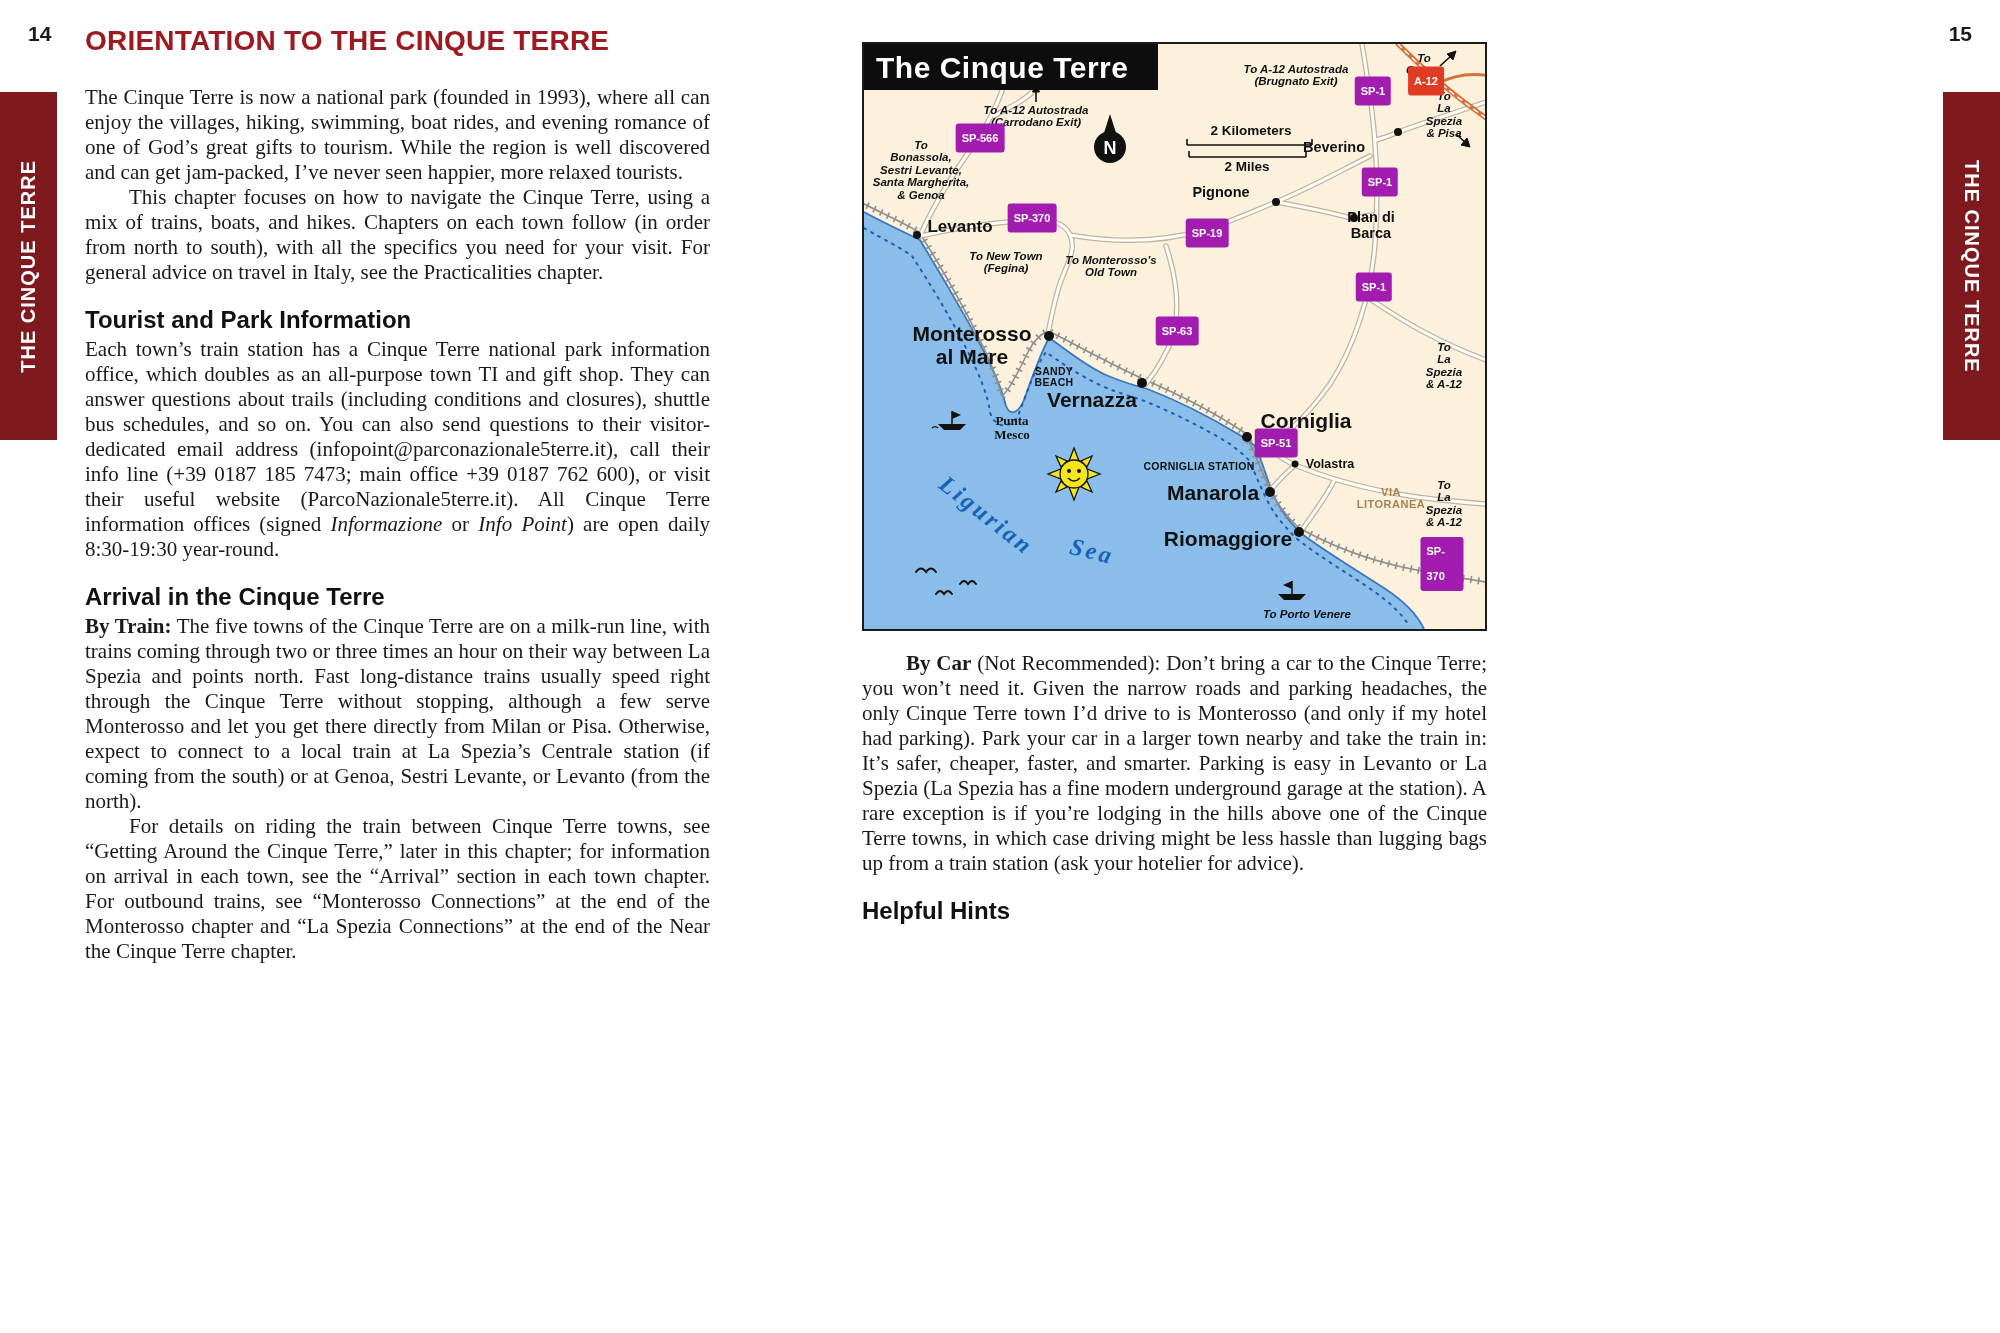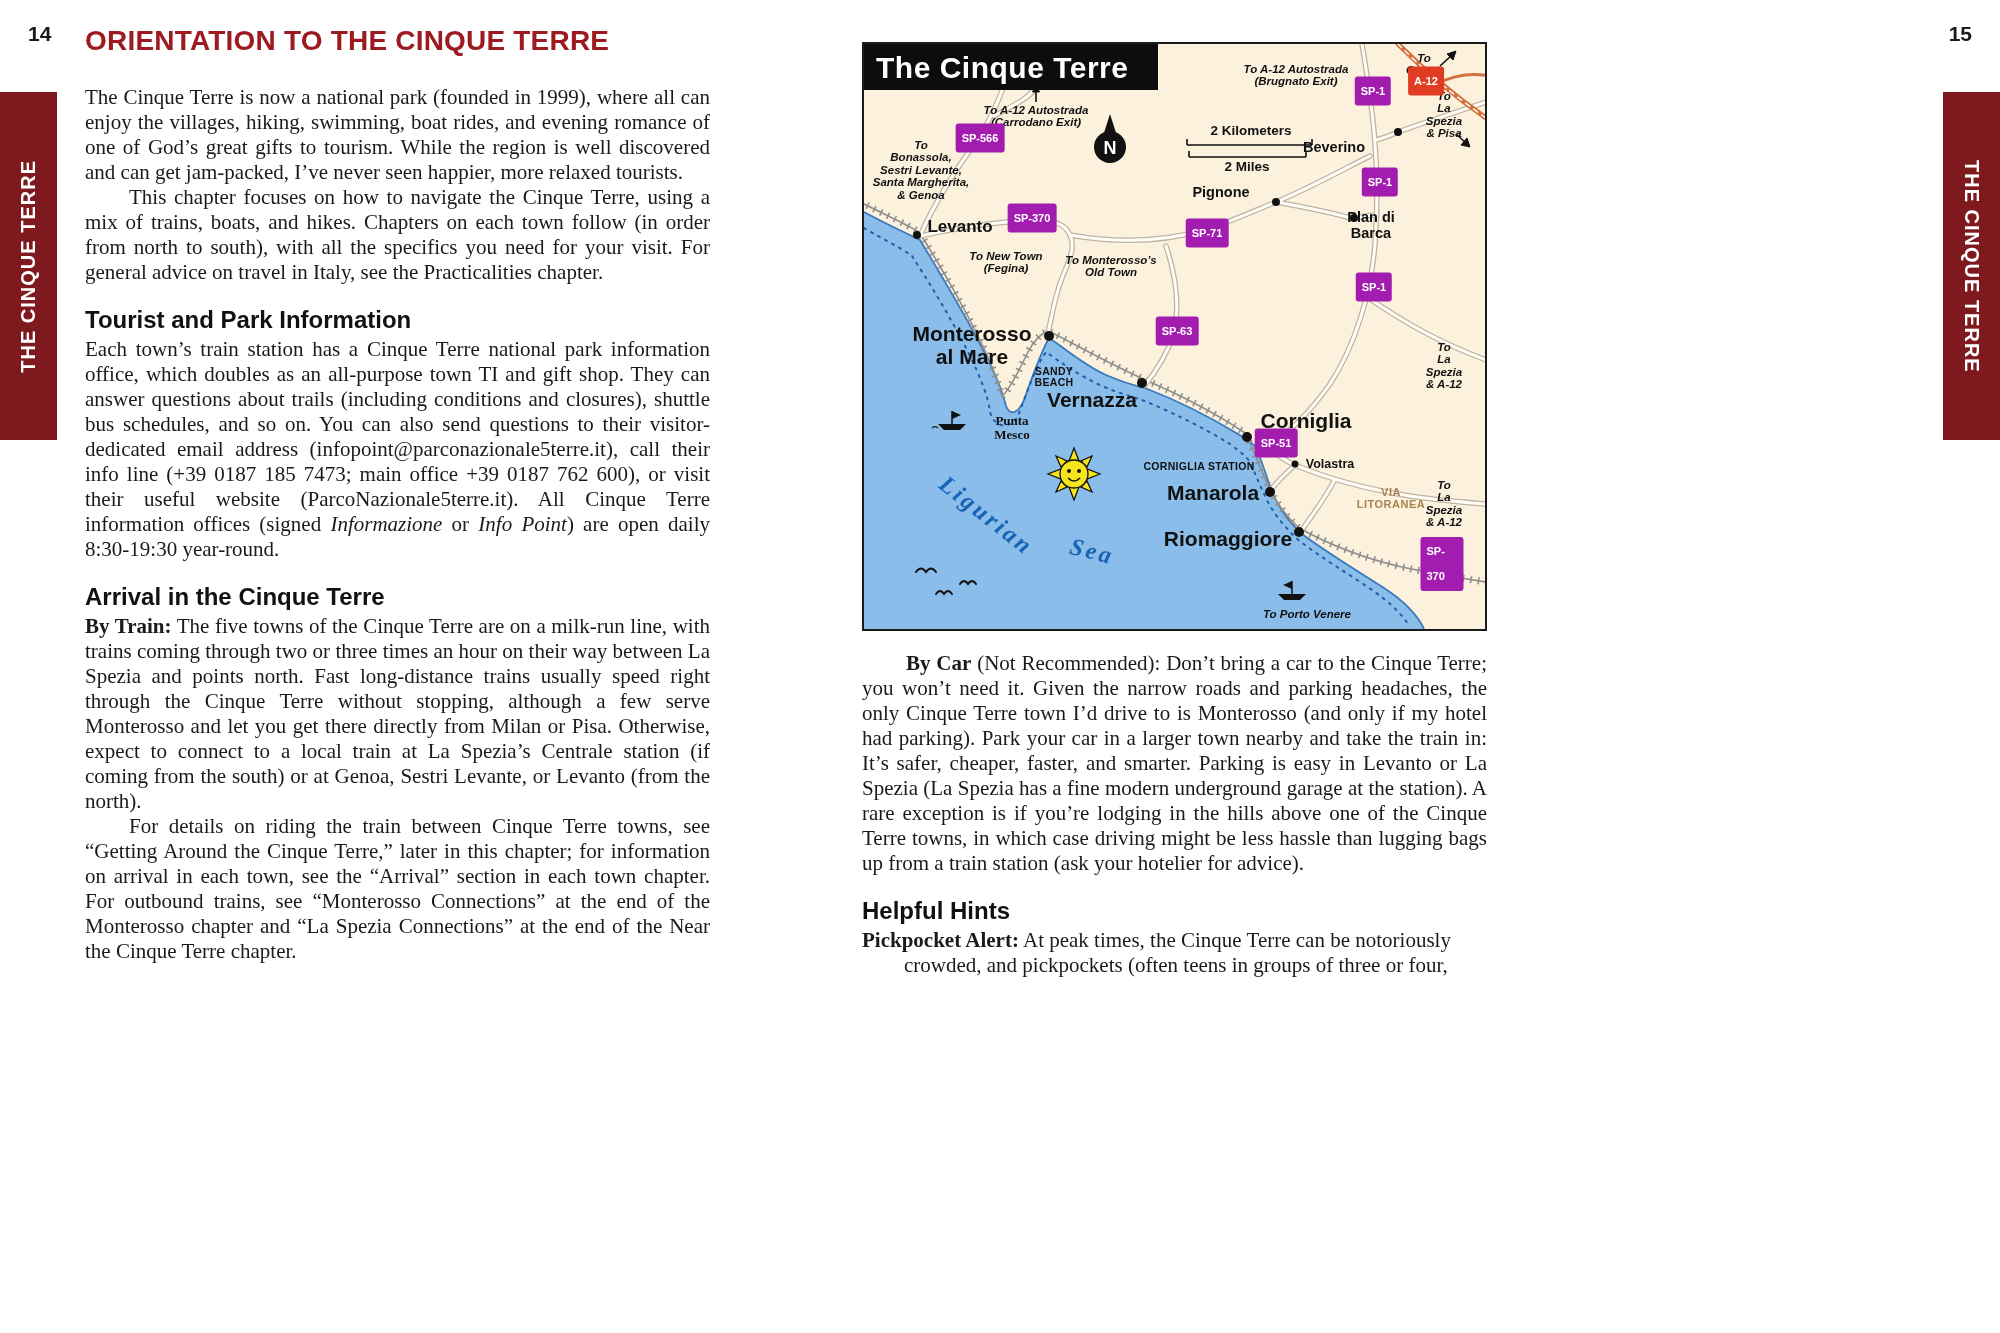--- a/index.html
+++ b/index.html
@@ -68,21 +68,21 @@
   </div>
   <div class="tab tab-right">
     <span>THE CINQUE TERRE</span>
   </div>
 
   <div class="pageno pageno-left">14</div>
   <div class="pageno pageno-right">15</div>
 
   <div class="col col-left">
     <h1>ORIENTATION TO THE CINQUE TERRE</h1>
-    <p>The Cinque Terre is now a national park (founded in 1999), where all can enjoy the villages, hiking, swimming, boat rides, and evening romance of one of God’s great gifts to tourism. While the region is well discovered and can get jam-packed, I’ve never seen happier, more relaxed tourists.</p>
+    <p>The Cinque Terre is now a national park (founded in 1993), where all can enjoy the villages, hiking, swimming, boat rides, and evening romance of one of God’s great gifts to tourism. While the region is well discovered and can get jam-packed, I’ve never seen happier, more relaxed tourists.</p>
     <p class="indent">This chapter focuses on how to navigate the Cinque Terre, using a mix of trains, boats, and hikes. Chapters on each town follow (in order from north to south), with all the specifics you need for your visit. For general advice on travel in Italy, see the Practicalities chapter.</p>
 
     <h2>Tourist and Park Information</h2>
     <p><span>Each town’s train station has a Cinque Terre national park information office, which doubles as an all-purpose town TI and gift shop. They can answer questions about trails (including conditions and closures), shuttle bus schedules, and so on. You can also send questions to their visitor-dedicated email address (infopoint@parconazionale5terre.it), call their info line (+39 0187 185 7473; main office +39 0187 762 600), or visit their useful website (ParcoNazionale5terre.it). All Cinque Terre information offices (signed </span><i>Informazione</i><span> or </span><i>Info Point</i><span>) are open daily 8:30-19:30 year-round.</span></p>
 
     <h2>Arrival in the Cinque Terre</h2>
     <p><b>By Train:</b><span> The five towns of the Cinque Terre are on a milk-run line, with trains coming through two or three times an hour on their way between La Spezia and points north. Fast long-distance trains usually speed right through the Cinque Terre without stopping, although a few serve Monterosso and let you get there directly from Milan or Pisa. Otherwise, expect to connect to a local train at La Spezia’s Centrale station (if coming from the south) or at Genoa, Sestri Levante, or Levanto (from the north).</span></p>
     <p class="indent">For details on riding the train between Cinque Terre towns, see “Getting Around the Cinque Terre,” later in this chapter; for information on arrival in each town, see the “Arrival” section in each town chapter. For outbound trains, see “Monterosso Connections” at the end of the Monterosso chapter and “La Spezia Connections” at the end of the Near the Cinque Terre chapter.</p>
   </div>
 
@@ -234,26 +234,25 @@
       <div class="mlabel scale" style="left:383px;top:123px;">2 Miles</div>
 
       <div class="mlabel sea-word" style="left:122px;top:472px;transform:translate(-50%,-50%) rotate(38deg);">Ligurian</div>
       <div class="mlabel sea-word" style="left:228px;top:508px;transform:translate(-50%,-50%) rotate(14deg);">Sea</div>
 
       <div class="badge badge-red" style="left:562px;top:37px;">A-12</div>
       <div class="badge" style="left:509px;top:47px;">SP-1</div>
       <div class="badge" style="left:116px;top:94px;">SP-566</div>
       <div class="badge" style="left:516px;top:138px;">SP-1</div>
       <div class="badge" style="left:168px;top:174px;">SP-370</div>
-      <div class="badge" style="left:343px;top:189px;">SP-71</div>
+      <div class="badge" style="left:343px;top:189px;">SP-19</div>
       <div class="badge" style="left:510px;top:243px;">SP-1</div>
       <div class="badge" style="left:313px;top:287px;">SP-63</div>
       <div class="badge" style="left:412px;top:399px;">SP-51</div>
       <div class="badge" style="left:578px;top:520px;">SP-370</div>
     </div>
 
     <p class="indent bycar"><b>By Car</b><span> (Not Recommended): Don’t bring a car to the Cinque Terre; you won’t need it. Given the narrow roads and parking headaches, the only Cinque Terre town I’d drive to is Monterosso (and only if my hotel had parking). Park your car in a larger town nearby and take the train in: It’s safer, cheaper, faster, and smarter. Parking is easy in Levanto or La Spezia (La Spezia has a fine modern underground garage at the station). A rare exception is if you’re lodging in the hills above one of the Cinque Terre towns, in which case driving might be less hassle than lugging bags up from a train station (ask your hotelier for advice).</span></p>
 
     <h2>Helpful Hints</h2>
-    <p class="hang"><b>Pickpocket Alert:</b><span> At peak times, the Cinque Terre can be notoriously crowded, and pickpockets (often teens in groups of three or four,</span></p>
   </div>
 
 </div>
 
 </body></html>

